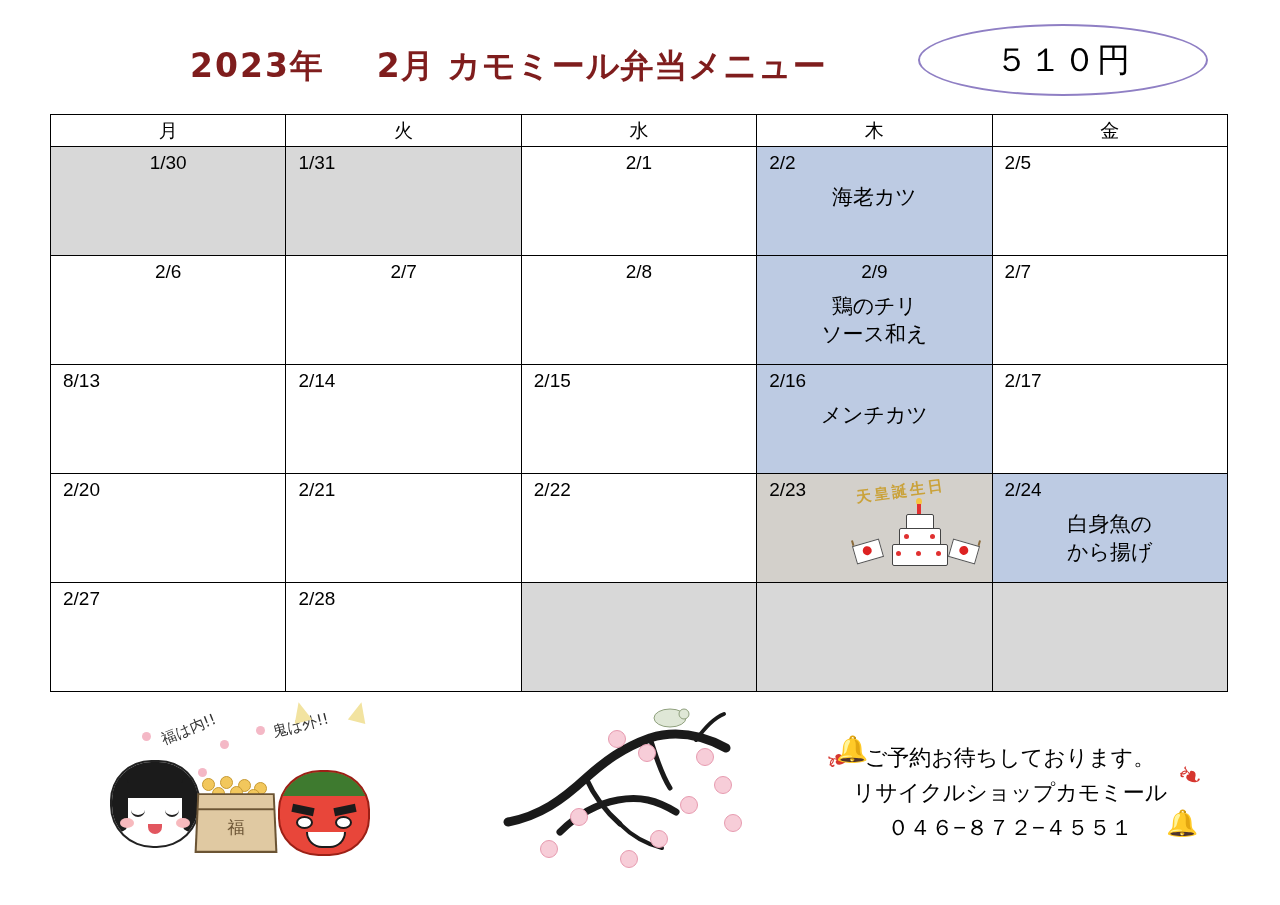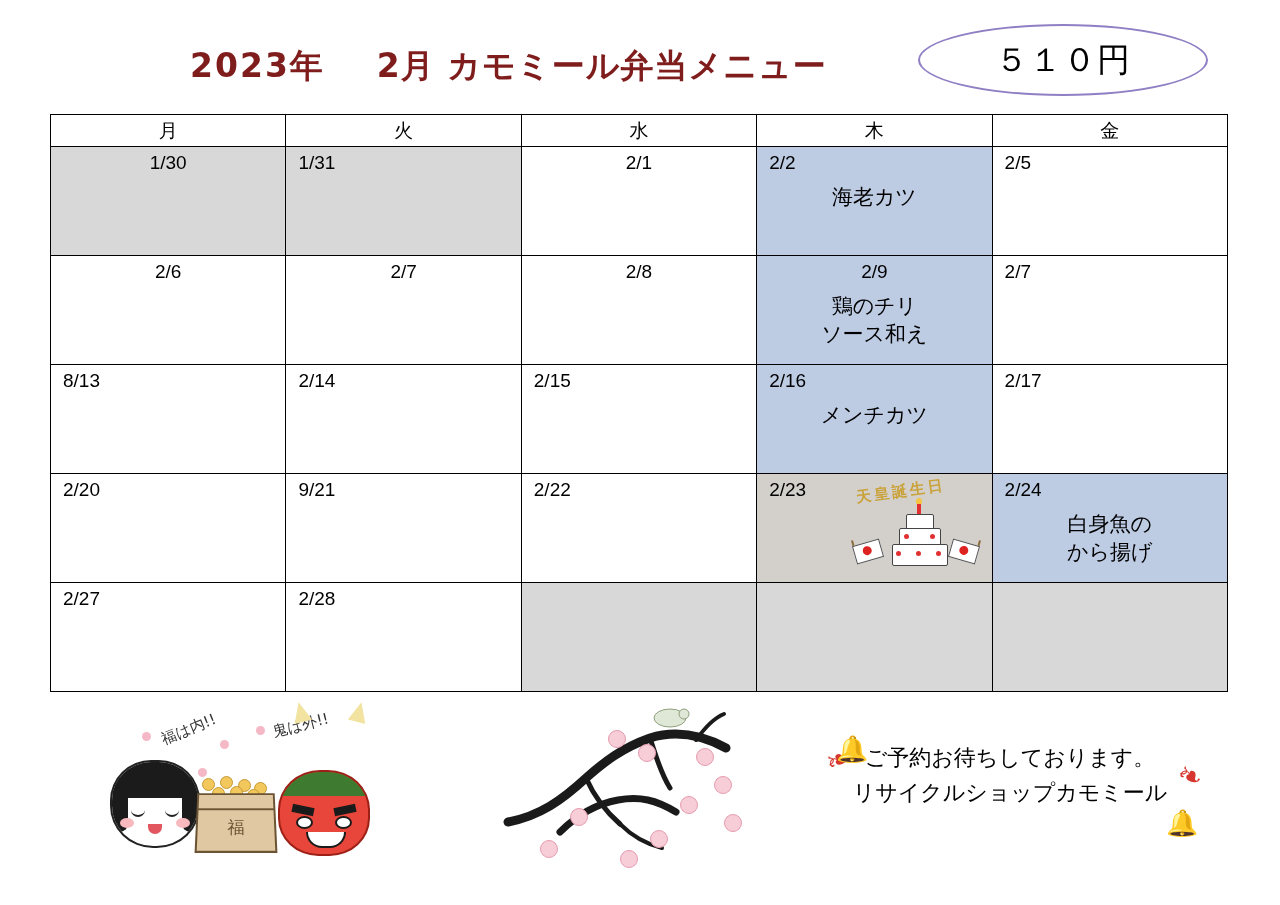--- a/index.html
+++ b/index.html
@@ -444,21 +444,21 @@
         <div class="menu"></div>
       </td>
     </tr>
 
     <tr>
       <td>
         <div class="daynum">2/20</div>
         <div class="menu"></div>
       </td>
       <td>
-        <div class="daynum">9/21</div>
+        <div class="daynum">2/21</div>
         <div class="menu"></div>
       </td>
       <td>
         <div class="daynum">2/22</div>
         <div class="menu"></div>
       </td>
       <td class="cell-holiday">
         <div class="daynum">2/23</div>
         <div class="holiday-art">
           <div class="stamp">天皇誕生日</div>
@@ -585,14 +585,15 @@
   </div>
 
   <div class="ribbon" style="left:826px; top:44px; transform:rotate(-20deg);">❧</div>
   <div class="ribbon" style="left:1178px; top:60px; transform:rotate(24deg);">❧</div>
   <div class="bell" style="left:836px; top:36px;">🔔</div>
   <div class="bell" style="left:1166px; top:110px;">🔔</div>
 
   <div class="reserve">
     <div>ご予約お待ちしております。</div>
     <div>リサイクルショップカモミール</div>
+    <div>０４６−８７２−４５５１</div>
   </div>
 </div>
 
 </body></html>

